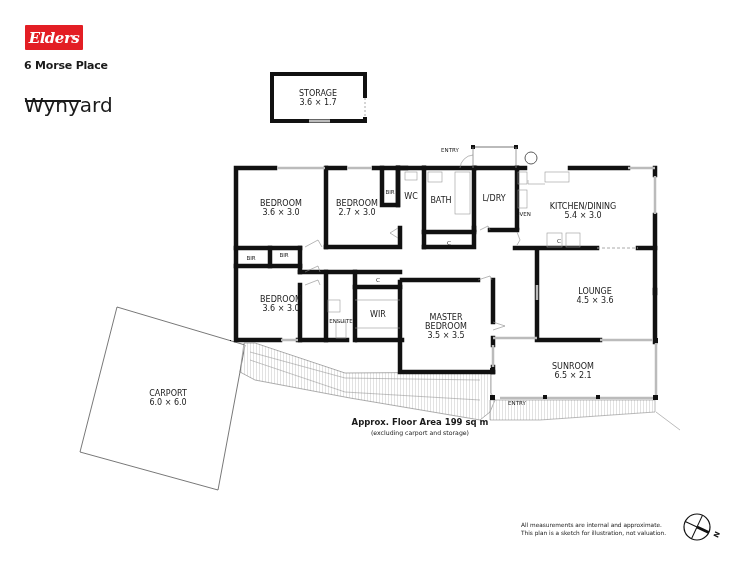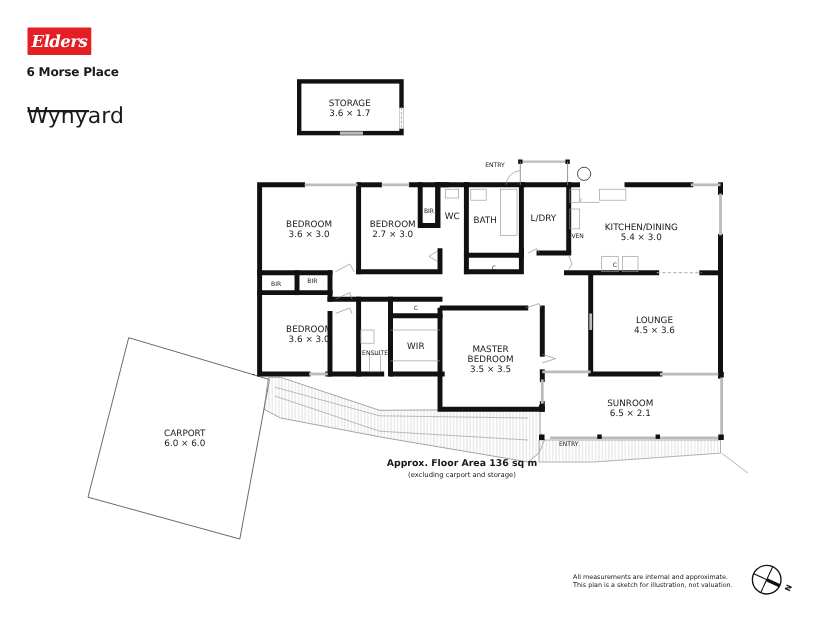--- a/index.html
+++ b/index.html
@@ -202,18 +202,18 @@
 
   <g>
     <circle cx="697" cy="527" r="13" fill="none" stroke="#111" stroke-width="1.2"></circle>
     <line x1="697" y1="514" x2="697" y2="540" stroke="#111" stroke-width="1" transform="rotate(25 697 527)"></line>
     <line x1="684" y1="527" x2="710" y2="527" stroke="#111" stroke-width="1" transform="rotate(25 697 527)"></line>
     <line x1="697" y1="527" x2="710" y2="527" stroke="#111" stroke-width="3" transform="rotate(25 697 527)"></line>
     <text x="715" y="540" font-size="7" font-weight="bold" fill="#111" transform="rotate(-65 715 537)">N</text>
   </g>
 </svg>
 
-<div class="area1">Approx. Floor Area 136 sq m</div>
+<div class="area1">Approx. Floor Area 199 sq m</div>
 <div class="area2">(excluding carport and storage)</div>
 <div class="disc">
   <div>All measurements are internal and approximate.</div>
   <div>This plan is a sketch for illustration, not valuation.</div>
 </div>
 
 </body></html>

